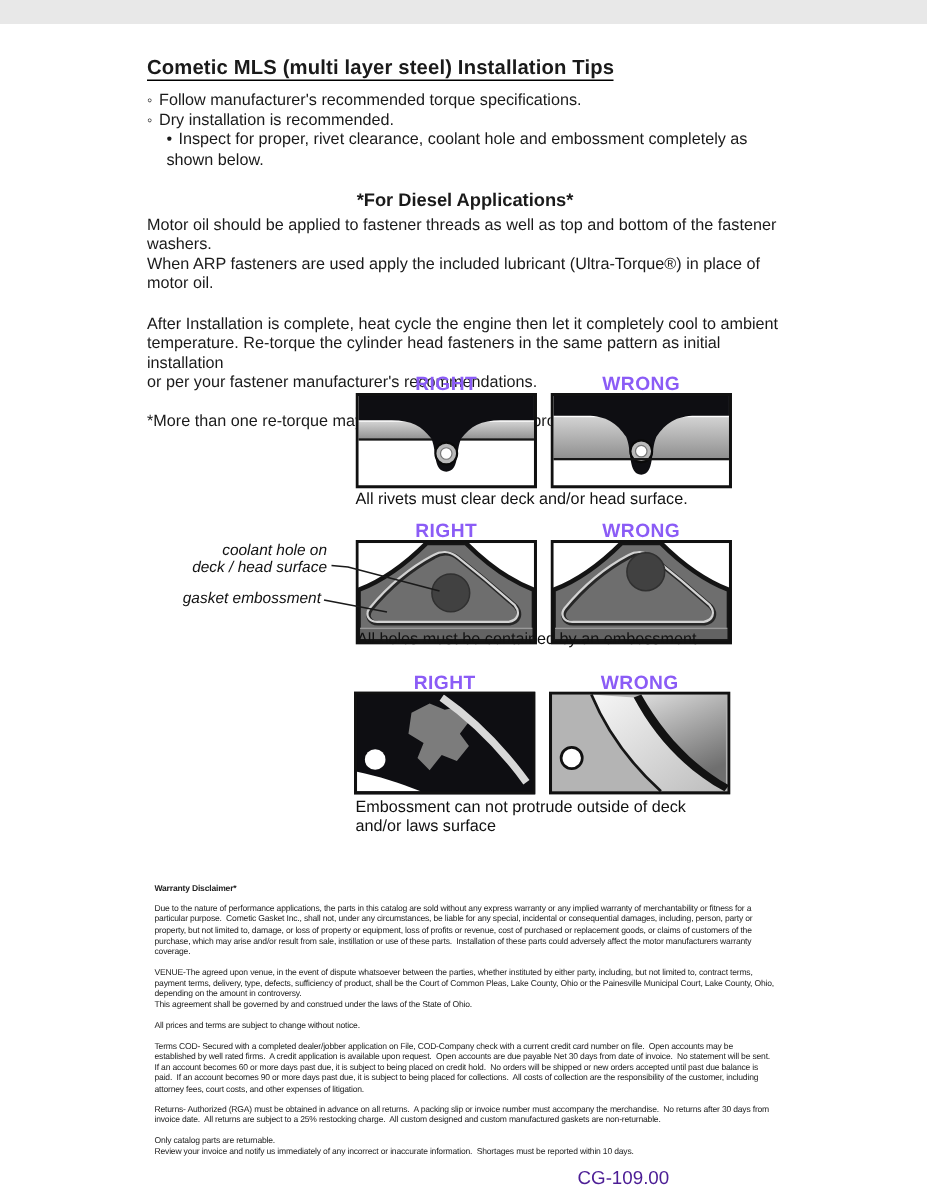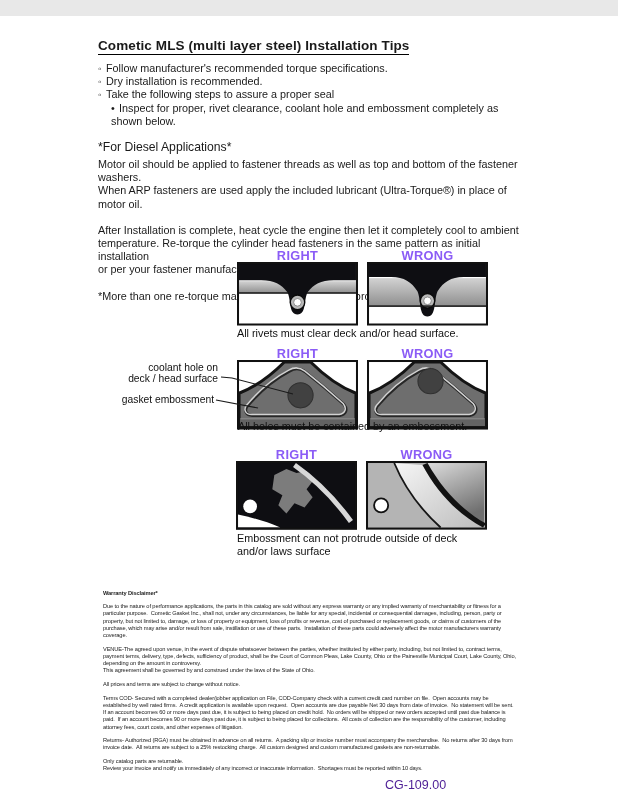--- a/index.html
+++ b/index.html
@@ -7,32 +7,32 @@
         font-family:"Liberation Sans", sans-serif;color:#1a1a1a;overflow:hidden;}
 
   
   .col{position:absolute;left:98px;top:20px;width:424px;}
   .doc-title{display:inline-block;font-size:13.5px;font-weight:bold;letter-spacing:.1px;
              border-bottom:1.6px solid #000;padding-bottom:1px;margin:0 0 7px 0;}
   .bullet,.subbullet,.bodyline{font-size:10.8px;line-height:13.2px;white-space:pre-wrap;}
   .bullet::before{content:"\25E6";display:inline-block;width:8px;font-size:10px;}
   .subbullet{margin-left:13px;}
   .subbullet::before{content:"\2022";display:inline-block;width:8px;}
-  .sec-head{font-size:12.2px;font-weight:normal;margin:12px 0 4px 0;}
+  .sec-head{font-size:12.2px;font-weight:bold;margin:12px 0 4px 0;text-align:center;}
   .para{margin-top:13px;}
   .para.first{margin-top:0;}
   .note{margin-top:13px;}
 
   
   .diagrams{position:absolute;left:0;top:228px;width:618px;height:318px;}
   .rw-label{position:absolute;width:121px;text-align:center;font-size:12.8px;font-weight:bold;
             letter-spacing:.3px;color:#8b5cf6;}
   .dbox{position:absolute;width:121px;display:block;}
   .caption{position:absolute;font-size:10.8px;line-height:12.5px;color:#111;white-space:pre-wrap;}
-  .anno{position:absolute;font-size:10.3px;line-height:11.2px;text-align:right;color:#111;}
+  .anno{position:absolute;font-size:10.3px;line-height:11.2px;text-align:right;color:#111;font-style:italic;}
   .leaders{position:absolute;left:0;top:0;width:618px;height:318px;pointer-events:none;}
 
   
   .disclaimer{position:absolute;left:103px;top:574px;width:414px;font-size:5.7px;
               line-height:7.2px;letter-spacing:-0.12px;color:#232323;}
   .disc-head{font-weight:bold;margin-bottom:6px;}
   .disc-p{margin-bottom:6.5px;white-space:pre-wrap;}
 
   .footer-code{position:absolute;left:385px;top:762px;font-size:12.5px;color:#4c1d95;}
 </style>
@@ -41,21 +41,20 @@
 
 <div class="page">
 
   <div class="col">
     <h1 class="doc-title">Cometic MLS (multi layer steel) Installation Tips</h1>
 
     <div>
 
     <div class="bullet">Follow manufacturer's recommended torque specifications.</div>
         <div class="bullet">Dry installation is recommended.</div>
-        <div class="bullet">Take the following steps to assure a proper seal</div>
       </div>
     <div>
 
         <div class="subbullet">Inspect for proper, rivet clearance, coolant hole and embossment completely as shown below.</div>
       </div>
 
     <div class="sec-head">*For Diesel Applications*</div>
     <div class="para first">
 
     <div class="bodyline">Motor oil should be applied to fastener threads as well as top and bottom of the fastener washers.</div>

